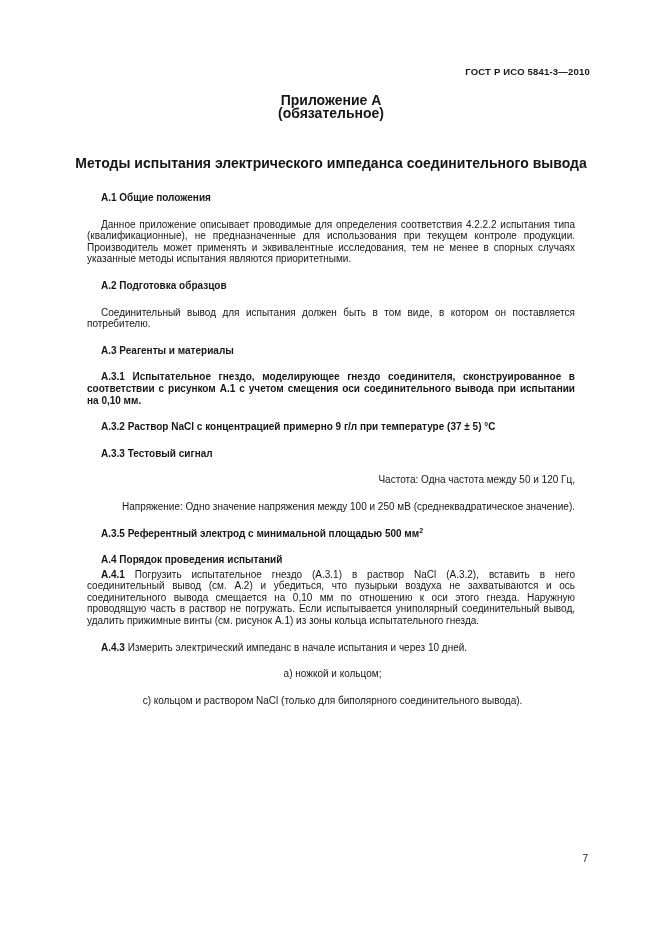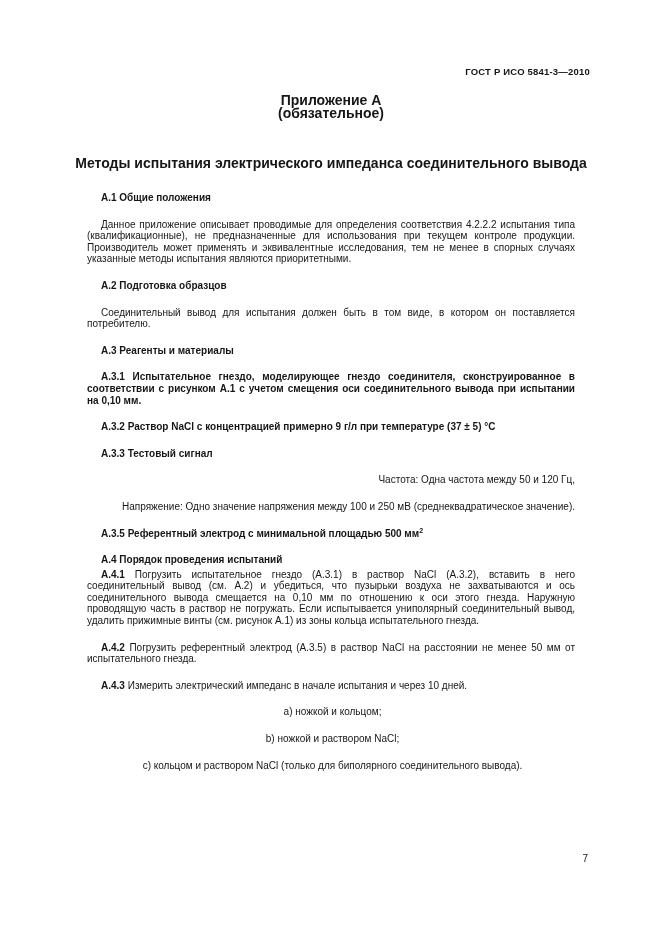--- a/index.html
+++ b/index.html
@@ -91,26 +91,24 @@
 
     <p class="plain">Частота: Одна частота между 50 и 120 Гц,</p>
     <p class="plain">Напряжение: Одно значение напряжения между 100 и 250 мВ (среднеквадратическое значение).</p>
 
     <p class="para bold"><span>А.3.5 Референтный электрод с минимальной площадью 500 мм</span><sup>2</sup></p>
 
     <p class="heading">А.4 Порядок проведения испытаний</p>
 
     <p class="para para-sp"><span class="bold">А.4.1</span> <span>Погрузить испытательное гнездо (А.3.1) в раствор NaCl (А.3.2), вставить в него соединительный вывод (см. А.2) и убедиться, что пузырьки воздуха не захватываются и ось соединительного вывода смещается на 0,10 мм по отношению к оси этого гнезда. Наружную проводящую часть в раствор не погружать. Если испытывается униполярный соединительный вывод, удалить прижимные винты (см. рисунок А.1) из зоны кольца испытательного гнезда.</span></p>
 
-    <p class="para para-sp"><span class="bold">А.4.2</span> <span>Погрузить референтный электрод (А.3.5) в раствор NaCl на расстоянии не менее 50 мм от испытательного гнезда.</span></p>
 
     <p class="para para-sp"><span class="bold">А.4.3</span> <span>Измерить электрический импеданс в начале испытания и через 10 дней.</span></p>
 
 
     <p class="list-item">a) ножкой и кольцом;</p>
-    <p class="list-item">b) ножкой и раствором NaCl;</p>
     <p class="list-item">c) кольцом и раствором NaCl (только для биполярного соединительного вывода).</p>
 
   </div>
 
   <div class="page-number">7</div>
 
 </div>
 
 </body></html>

